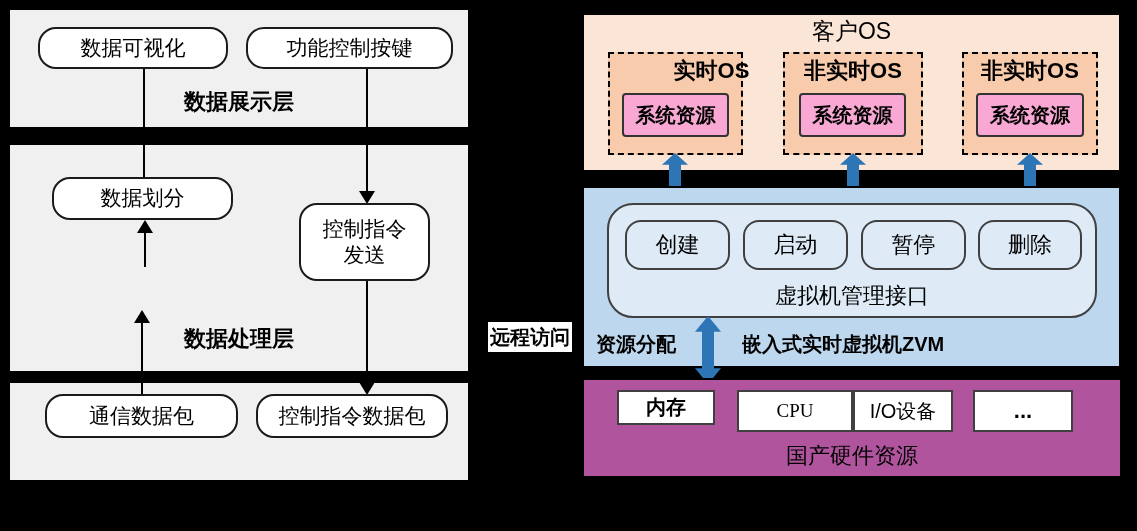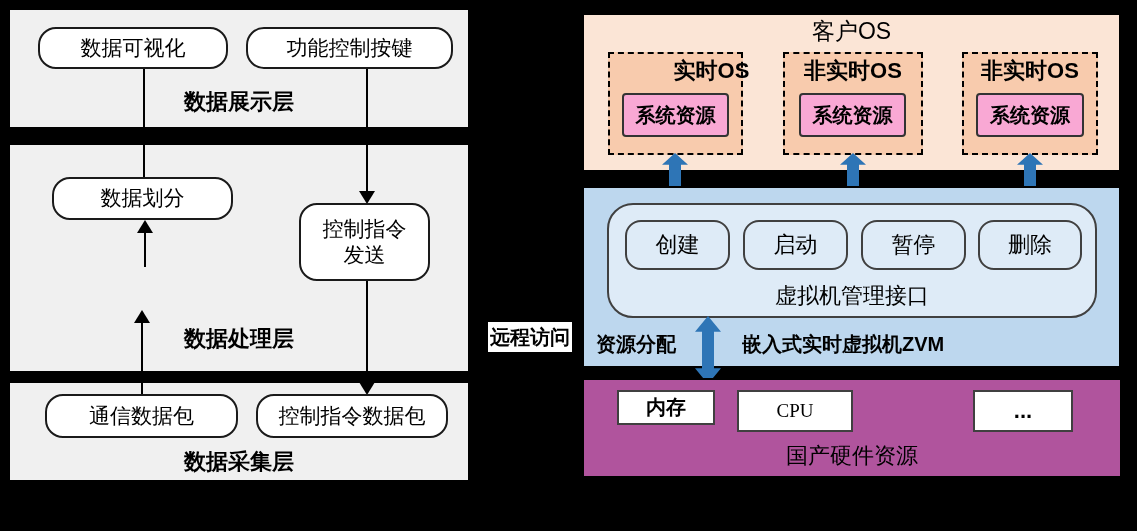--- a/index.html
+++ b/index.html
@@ -73,21 +73,20 @@
     <span>控制指令发送</span>
   </div>
   <div class="abs center layer-label" style="left:10px;top:325px;width:458px;height:28px;">数据处理层</div>
 
   <div class="abs node center" style="left:45px;top:394px;width:193px;height:44px;">
     <span>通信数据包</span>
   </div>
   <div class="abs node center" style="left:256px;top:394px;width:192px;height:44px;">
     <span>控制指令数据包</span>
   </div>
-  <div class="abs center layer-label" style="left:10px;top:448px;width:458px;height:28px;">数据采集层</div>
 
   <div class="abs remote center" style="left:488px;top:322px;width:84px;height:30px;">远程访问</div>
   <div class="abs hline" style="left:574px;top:267px;width:28px;"></div>
   <div class="abs head-right" style="left:600px;top:261px;"></div>
 
   <div class="abs guest-box" style="left:582px;top:13px;width:539px;height:159px;"></div>
   <div class="abs center bold-label" style="left:582px;top:17px;width:539px;height:28px;font-size:23px;">客户OS</div>
 
   <div class="abs os-box" style="left:608px;top:52px;width:135px;height:103px;"></div>
   <div class="abs center os-title" style="left:644px;top:58px;width:135px;height:26px;">实时OS</div>
@@ -123,16 +122,17 @@
 
   <div class="abs small-bold" style="left:596px;top:331px;">资源分配</div>
   <svg class="blue-arrow" style="left:695px;top:316px;" width="26" height="68" viewBox="0 0 26 60" preserveAspectRatio="none">
       <polygon points="13,0 26,14 19,14 19,46 26,46 13,60 0,46 7,46 7,14 0,14" fill="#2e75b6"></polygon>
     </svg>
   <div class="abs small-bold" style="left:742px;top:331px;">嵌入式实时虚拟机ZVM</div>
 
   <div class="abs hw-box" style="left:582px;top:378px;width:540px;height:100px;"></div>
   <div class="abs hw-item center" style="left:617px;top:390px;width:98px;height:35px;font-weight:bold;">内存</div>
   <div class="abs hw-item center latin-serif" style="left:737px;top:390px;width:116px;height:42px;font-size:19px;">CPU</div>
+  <div class="abs hw-item center" style="left:853px;top:390px;width:100px;height:42px;">I/O设备</div>
   <div class="abs hw-item center" style="left:973px;top:390px;width:100px;height:42px;font-weight:bold;font-size:22px;">...</div>
   <div class="abs center bold-label" style="left:582px;top:442px;width:540px;height:28px;">国产硬件资源</div>
 
 </div>
 
 </body></html>

